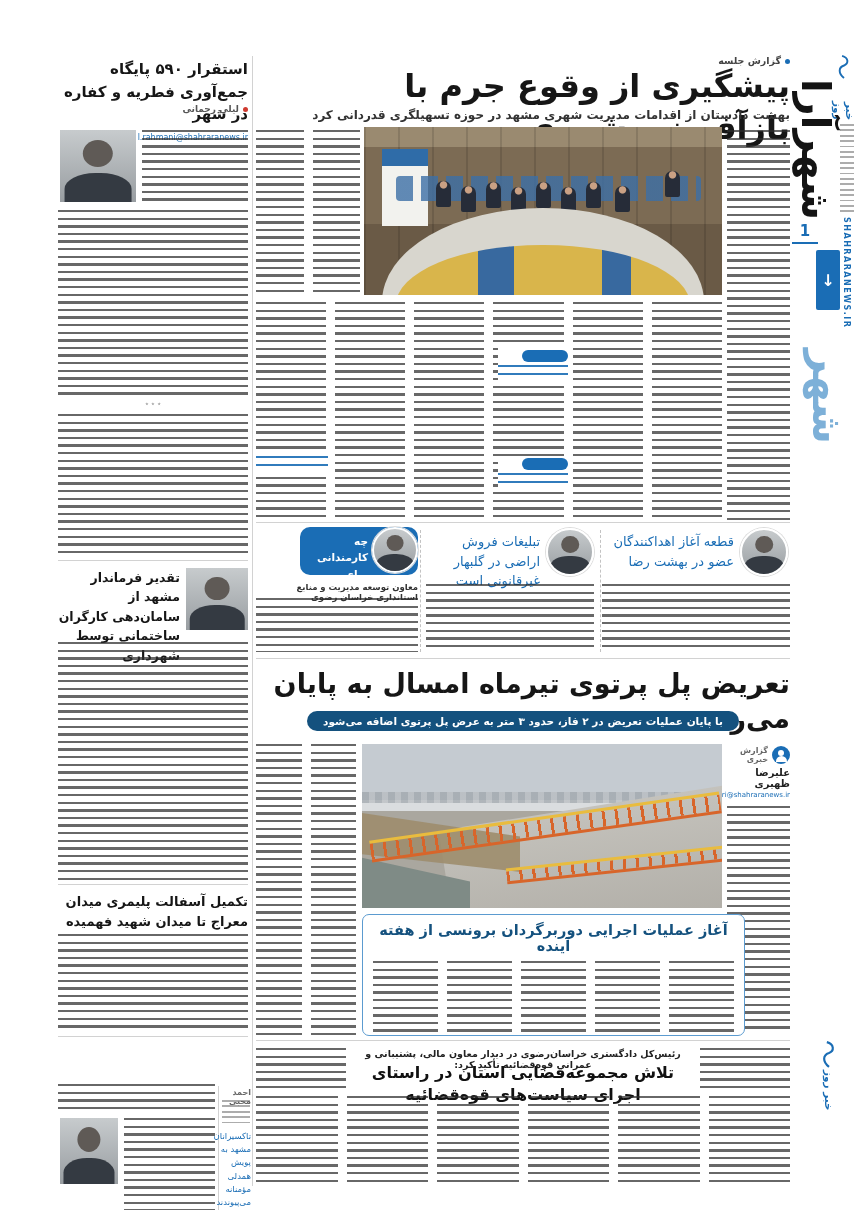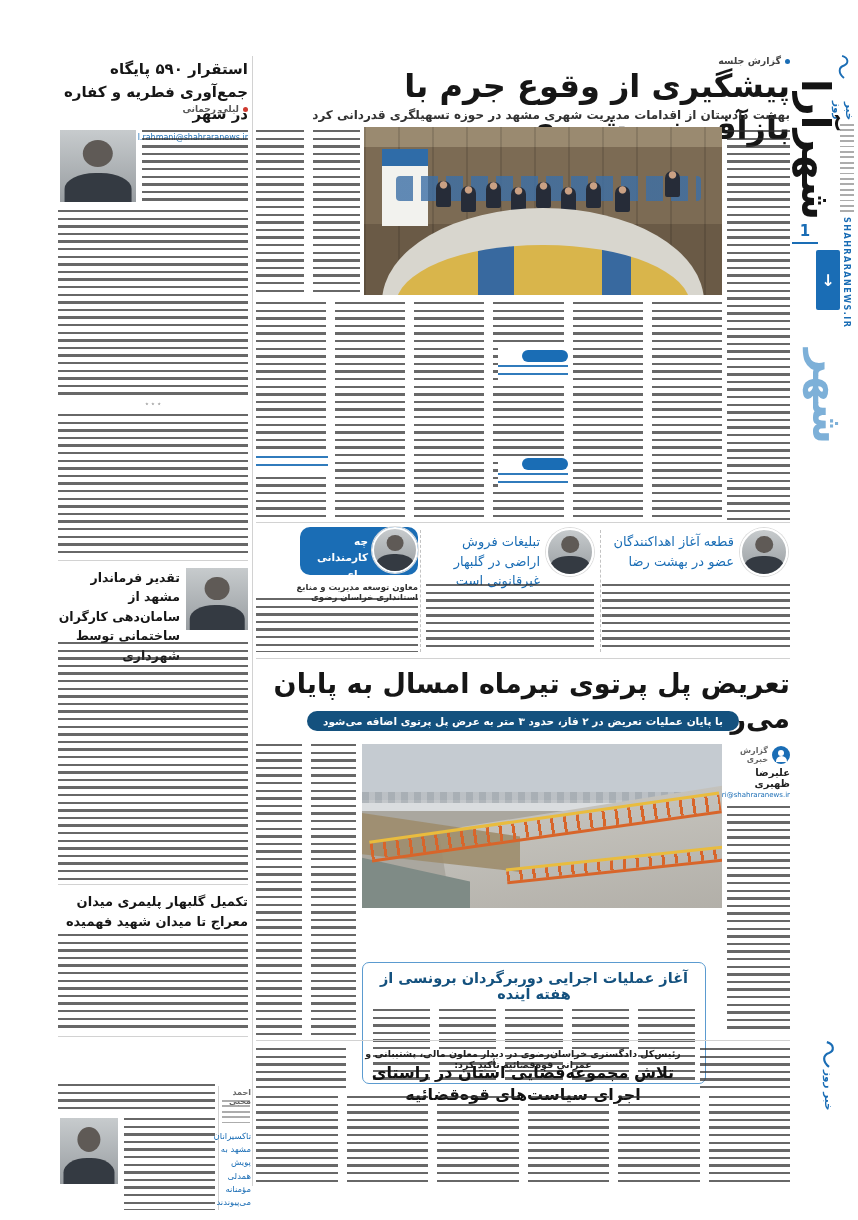--- a/index.html
+++ b/index.html
@@ -196,21 +196,21 @@
     <div class="b-water"></div>
     <div class="b-rail" style="left:2%;top:44%;width:98%;transform:rotate(-8deg)"></div>
     <div class="b-rail" style="left:40%;top:68%;width:66%;height:16px;transform:rotate(-6deg)"></div>
   </div>
 
   <div class="abs cols" style="left:256px;top:744px;width:100px;height:292px">
       <div class="stripes"></div>
       <div class="stripes"></div>
     </div>
 
-  <div class="abs boxed" style="left:362px;top:962px;width:344px;height:122px">
+  <div class="abs boxed" style="left:362px;top:914px;width:383px;height:122px">
     <div class="bh">آغاز عملیات اجرایی دوربرگردان برونسی از هفته آینده</div>
     <div class="cols" style="height:76px">
         <div class="stripes"></div>
         <div class="stripes"></div>
         <div class="stripes"></div>
         <div class="stripes"></div>
         <div class="stripes"></div>
       </div>
   </div>
 
@@ -244,21 +244,21 @@
 
   <div class="abs hline" style="left:58px;top:560px;width:190px"></div>
   <div class="abs portrait" style="left:186px;top:568px;width:62px;height:62px">
       <div class="head"></div>
       <div class="body"></div>
     </div>
   <div class="abs headline" style="left:58px;top:568px;width:122px;font-size:12.5px;line-height:1.55">تقدیر فرماندار مشهد از سامان‌دهی کارگران ساختمانی توسط شهرداری</div>
   <div class="abs stripes" style="left:58px;top:642px;width:190px;height:238px"></div>
 
   <div class="abs hline" style="left:58px;top:884px;width:190px"></div>
-  <div class="abs headline" style="left:58px;top:892px;width:190px;font-size:13px;line-height:1.5">تکمیل گلبهار پلیمری میدان معراج تا میدان شهید فهمیده</div>
+  <div class="abs headline" style="left:58px;top:892px;width:190px;font-size:13px;line-height:1.5">تکمیل آسفالت پلیمری میدان معراج تا میدان شهید فهمیده</div>
   <div class="abs stripes" style="left:58px;top:934px;width:190px;height:98px"></div>
 
   <div class="abs hline" style="left:58px;top:1036px;width:190px"></div>
   <div class="abs stripes" style="left:58px;top:1084px;width:157px;height:30px"></div>
   <div class="abs portrait" style="left:60px;top:1118px;width:58px;height:66px">
       <div class="head"></div>
       <div class="body"></div>
     </div>
   <div class="abs stripes" style="left:124px;top:1118px;width:91px;height:92px"></div>
 

